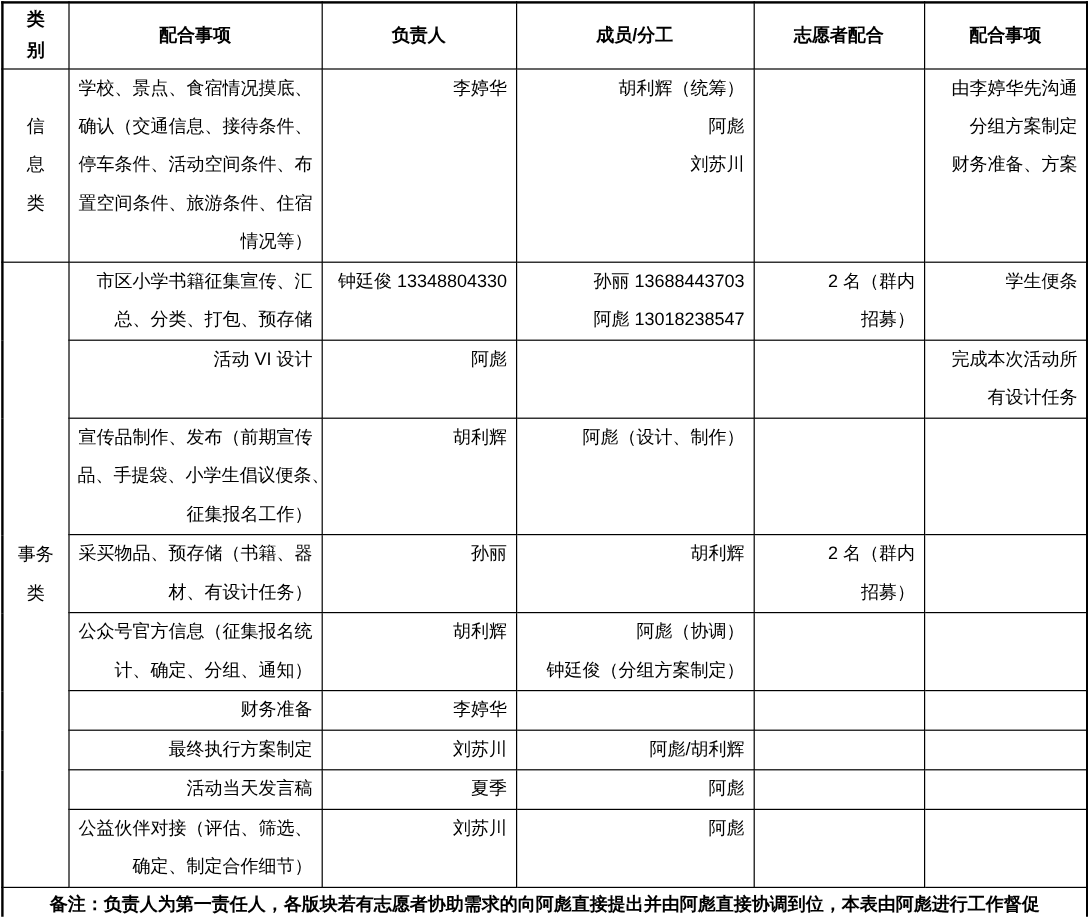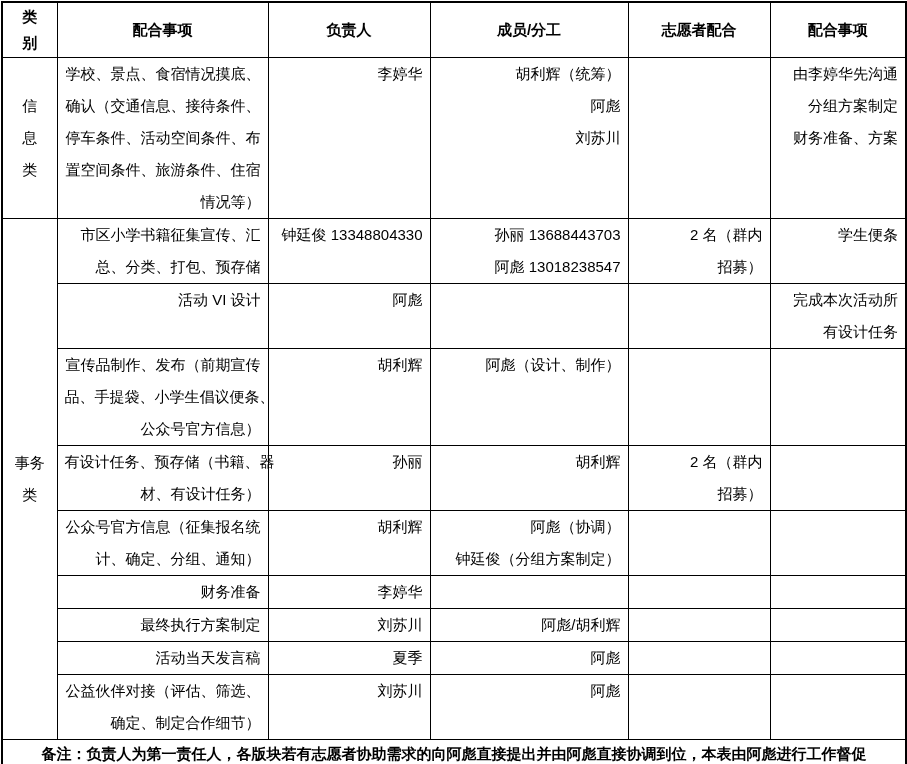--- a/index.html
+++ b/index.html
@@ -154,34 +154,34 @@
         <td class="body-cell col-volunteers"></td>
         <td class="body-cell col-support">
           <div class="line">完成本次活动所</div>
           <div class="line">有设计任务</div>
         </td>
       </tr>
       <tr>
         <td class="body-cell col-task">
           <div class="line">宣传品制作、发布（前期宣传</div>
           <div class="line">品、手提袋、小学生倡议便条、</div>
-          <div class="line">公众号官方信息）</div>
+          <div class="line">征集报名工作）</div>
         </td>
         <td class="body-cell col-owner">
           <div class="line">胡利辉</div>
         </td>
         <td class="body-cell col-members">
           <div class="line">阿彪（设计、制作）</div>
         </td>
         <td class="body-cell col-volunteers"></td>
         <td class="body-cell col-support"></td>
       </tr>
       <tr>
         <td class="body-cell col-task">
-          <div class="line">有设计任务、预存储（书籍、器</div>
+          <div class="line">采买物品、预存储（书籍、器</div>
           <div class="line">材、有设计任务）</div>
         </td>
         <td class="body-cell col-owner">
           <div class="line">孙丽</div>
         </td>
         <td class="body-cell col-members">
           <div class="line">胡利辉</div>
         </td>
         <td class="body-cell col-volunteers">
           <div class="line">2 名（群内</div>

